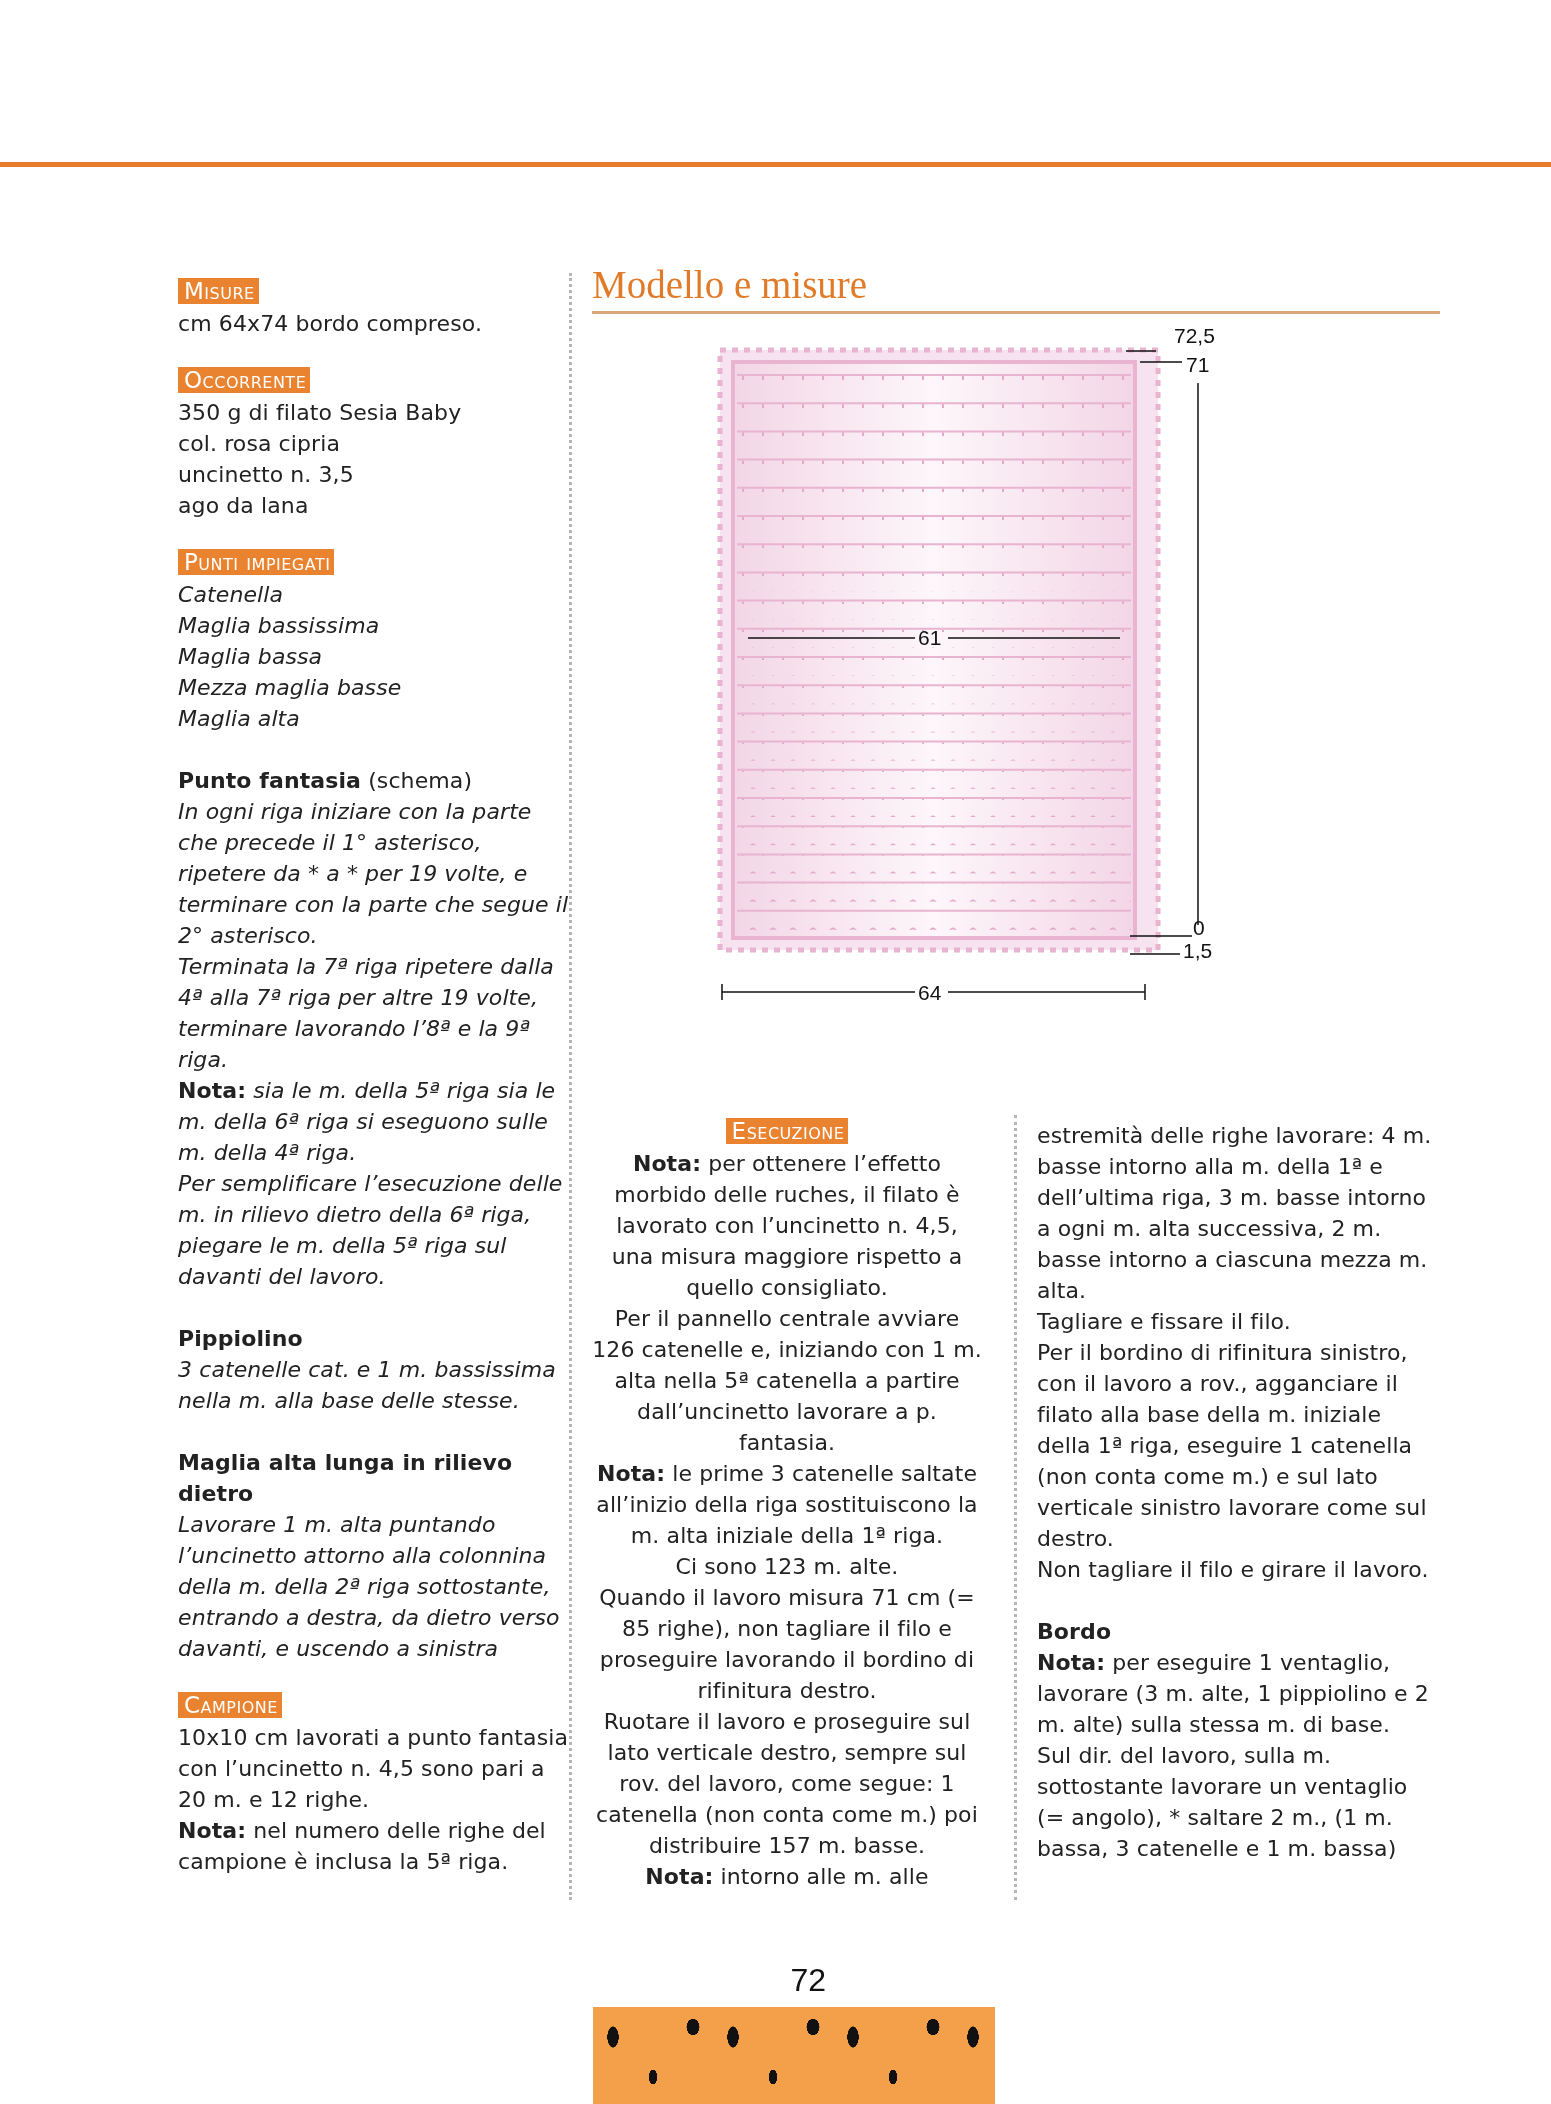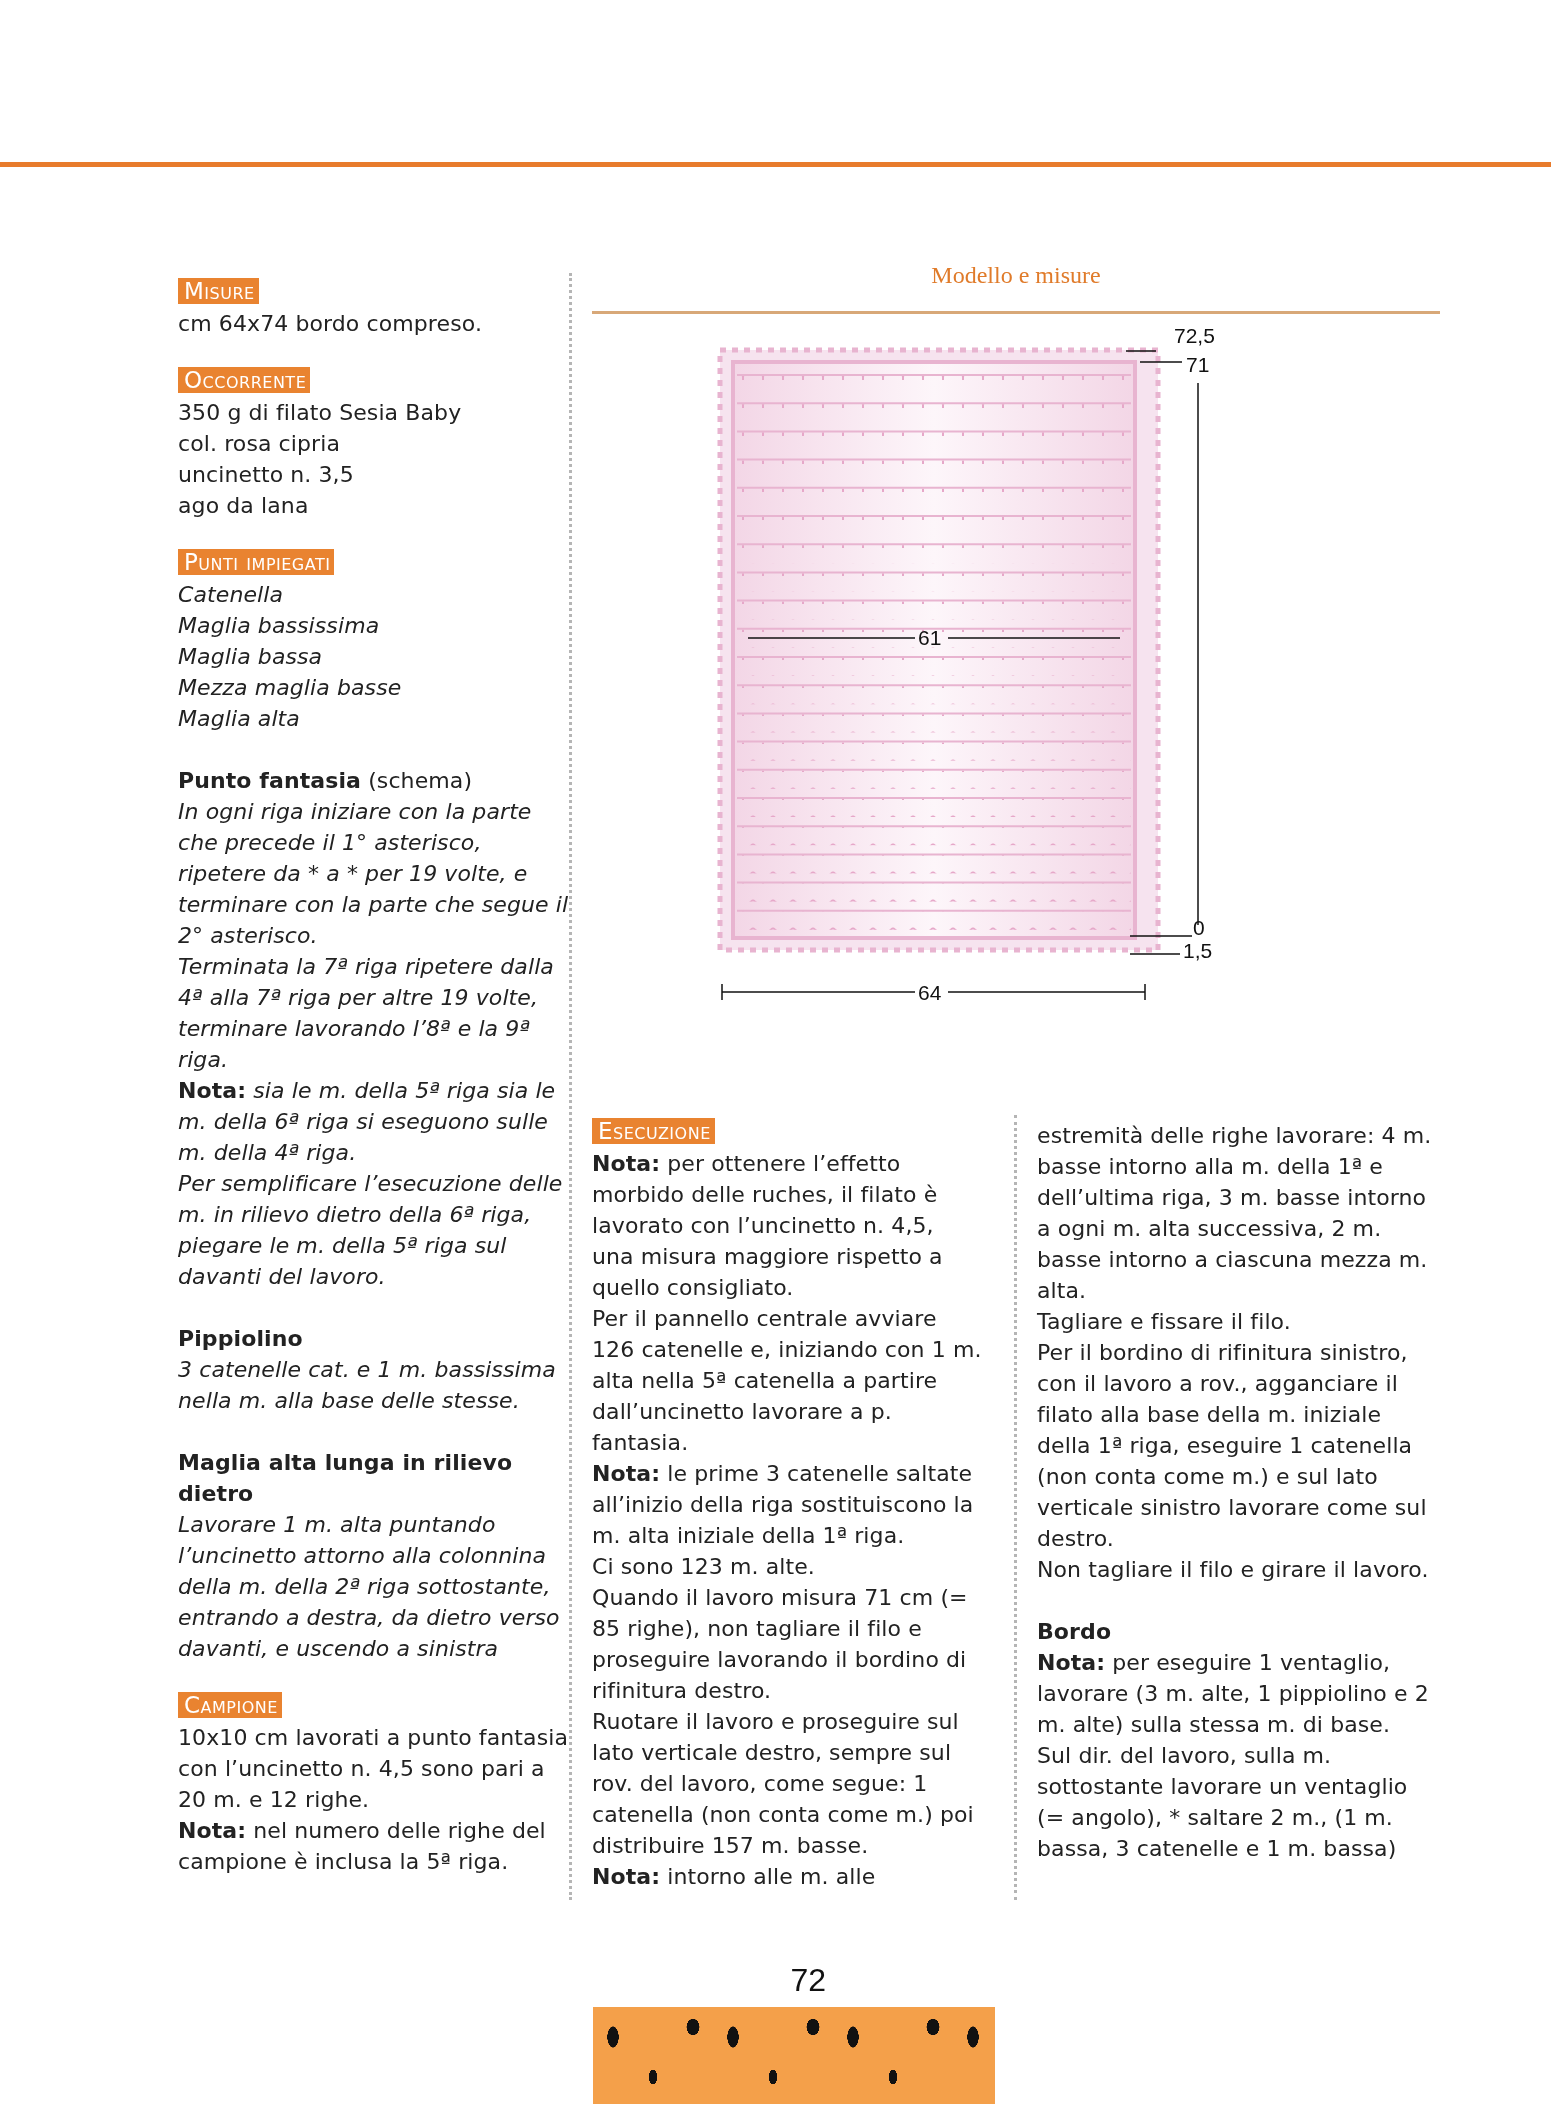--- a/index.html
+++ b/index.html
@@ -5,21 +5,21 @@
   html, body { margin:0; padding:0; background:#fff; }
   body { width:1551px; height:2104px; position:relative; overflow:hidden; font-family:"DejaVu Sans", sans-serif; color:#222; }
   .top-rule { position:absolute; left:0; top:162px; width:1551px; height:5px; background:#e87b2c; }
   .col { position:absolute; font-size:22px; line-height:31px; letter-spacing:0.1px; }
   .col p { margin:0; }
   .label { display:inline-block; background:#e98330; color:#fff; font-variant:small-caps; font-size:23px; line-height:26px; padding:0 4px 0 6px; margin:0 0 4px 0; letter-spacing:0.5px; }
   .it { font-style:italic; }
   .b { font-weight:bold; }
   .gap { height:31px; }
   .divider { position:absolute; width:0; border-left:3px dotted #b5b5b5; }
-  .title { position:absolute; left:592px; top:262px; width:848px; text-align:center; font-family:"Liberation Serif", serif; font-size:24px; color:#e07b2a; }
+  .title { position:absolute; left:592px; top:262px; width:848px; text-align:left; font-family:"Liberation Serif", serif; font-size:39px; color:#e07b2a; }
   .title-rule { position:absolute; left:592px; top:311px; width:848px; height:3px; background:#d8a878; }
   .diagram { position:absolute; left:700px; top:320px; }
   .dim { font-family:"Liberation Sans", sans-serif; font-size:21px; fill:#111; }
   .page-num { position:absolute; left:760px; top:1962px; width:66px; text-align:right; font-family:"Liberation Sans", sans-serif; font-size:32px; color:#111; }
   .texture { position:absolute; left:593px; top:2007px; width:402px; height:97px;
     background:
       radial-gradient(ellipse 14px 26px at 20px 30px, #111 40%, transparent 41%),
       radial-gradient(ellipse 10px 18px at 60px 70px, #111 40%, transparent 41%),
       radial-gradient(ellipse 16px 20px at 100px 20px, #111 40%, transparent 41%),
       #f4a04a;
@@ -139,21 +139,21 @@
   <line x1="748" y1="638" x2="915" y2="638" stroke="#111" stroke-width="1.5"></line>
   <line x1="948" y1="638" x2="1120" y2="638" stroke="#111" stroke-width="1.5"></line>
   <text class="dim" x="918" y="645">61</text>
   <line x1="722" y1="992" x2="915" y2="992" stroke="#111" stroke-width="1.5"></line>
   <line x1="948" y1="992" x2="1145" y2="992" stroke="#111" stroke-width="1.5"></line>
   <line x1="722" y1="984" x2="722" y2="1000" stroke="#111" stroke-width="1.5"></line>
   <line x1="1145" y1="984" x2="1145" y2="1000" stroke="#111" stroke-width="1.5"></line>
   <text class="dim" x="918" y="1000">64</text>
 </svg>
 
-<div class="col" style="left:592px; top:1116px; width:390px;">
+<div class="col" style="left:592px; top:1116px; width:390px;text-align:center;">
   <span class="label">Esecuzione</span>
   <p><span class="b">Nota:</span> <span>per ottenere l’effetto morbido delle ruches, il filato è lavorato con l’uncinetto n. 4,5, una misura maggiore rispetto a quello consigliato.</span></p>
   <p>Per il pannello centrale avviare 126 catenelle e, iniziando con 1 m. alta nella 5ª catenella a partire dall’uncinetto lavorare a p. fantasia.</p>
   <p><span class="b">Nota:</span> <span>le prime 3 catenelle saltate all’inizio della riga sostituiscono la m. alta iniziale della 1ª riga.</span></p>
   <p>Ci sono 123 m. alte.</p>
   <p>Quando il lavoro misura 71 cm (= 85 righe), non tagliare il filo e proseguire lavorando il bordino di rifinitura destro.</p>
   <p>Ruotare il lavoro e proseguire sul lato verticale destro, sempre sul rov. del lavoro, come segue: 1 catenella (non conta come m.) poi distribuire 157 m. basse.</p>
   <p style="max-height:31px; overflow:hidden;"><span class="b">Nota:</span> <span>intorno alle m. alle</span></p>
 </div>
 

